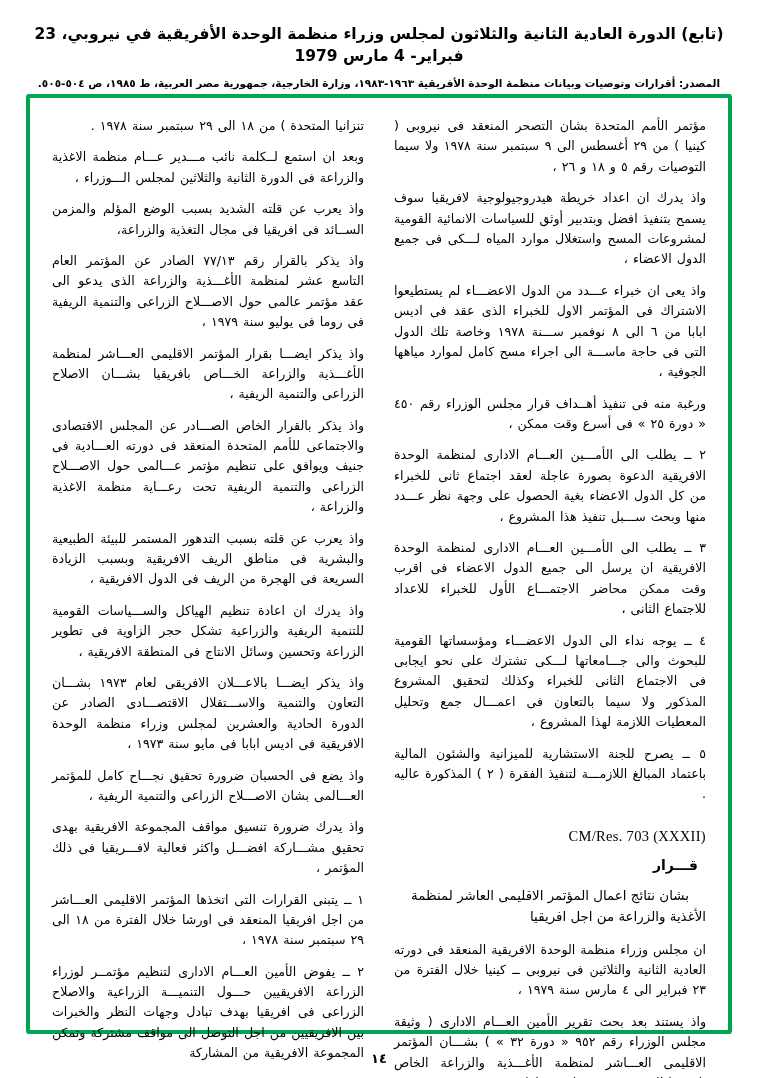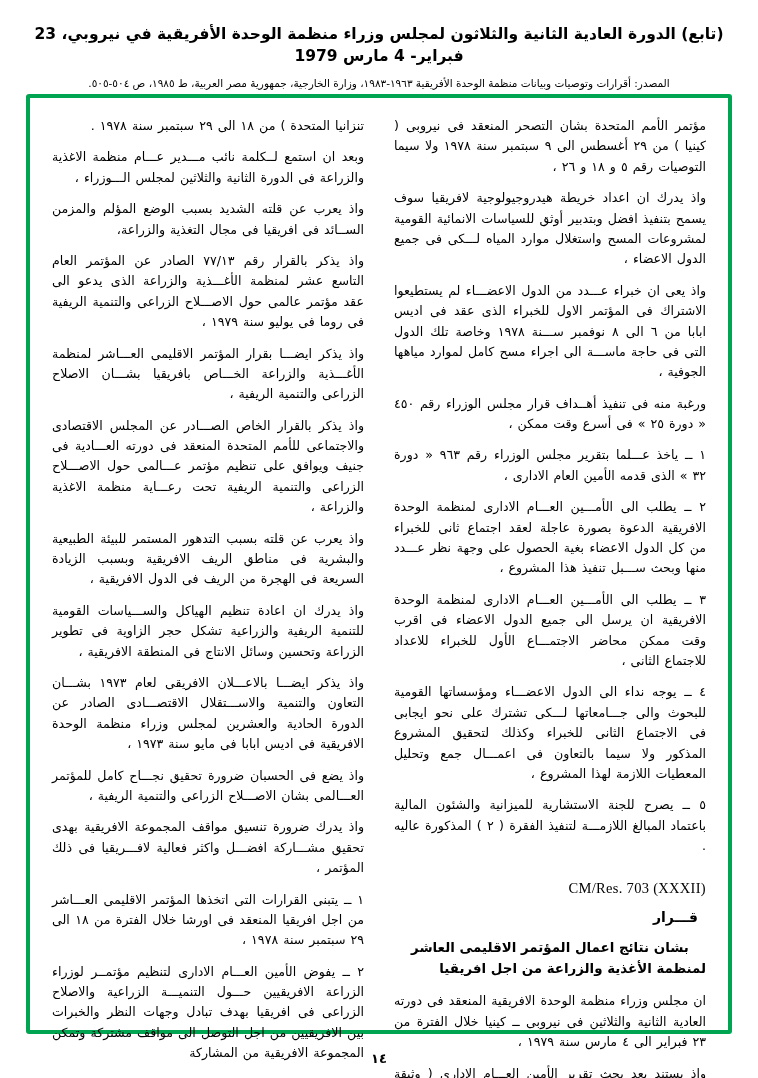--- a/index.html
+++ b/index.html
@@ -31,21 +31,21 @@
   .header-title {
     font-size: 15.5px;
     font-weight: bold;
     letter-spacing: 0px;
     line-height: 1.4;
     padding: 0 26px;
   }
   .header-source {
     margin-top: 9px;
     font-size: 10.5px;
-    font-weight: normal;
+    font-weight: bold;
     line-height: 1.4;
     padding: 0 36px;
   }
   
   .frame {
     position: absolute;
     left: 26px;
     top: 94px;
     width: 706px;
     height: 940px;
@@ -94,21 +94,21 @@
   }
   .res-kind {
     text-align: center;
     font-weight: bold;
     font-size: 14px;
     letter-spacing: 3px;
     margin: 6px 8px 12px 0;
   }
   .res-title {
     text-align: center;
-    font-weight: bold;
+    font-weight: normal;
     font-size: 13.4px;
     line-height: 1.6;
     margin: 0 0 12px 0;
   }
   
   .footer {
     position: absolute;
     bottom: 12px;
     left: 0;
     right: 0;
@@ -130,21 +130,20 @@
 
   <div class="frame">
     <div class="frame-inner">
       <div class="columns">
 
         <div class="col">
           <p class="para first">مؤتمر الأمم المتحدة بشان التصحر المنعقد فى نيروبى ( كينيا ) من ٢٩ أغسطس الى ٩ سبتمبر سنة ١٩٧٨ ولا سيما التوصيات رقم ٥ و ١٨ و ٢٦ ،</p>
           <p class="para">واذ يدرك ان اعداد خريطة هيدروجيولوجية لافريقيا سوف يسمح بتنفيذ افضل وبتدبير أوثق للسياسات الانمائية القومية لمشروعات المسح واستغلال موارد المياه لـــكى فى جميع الدول الاعضاء ،</p>
           <p class="para">واذ يعى ان خبراء عـــدد من الدول الاعضـــاء لم يستطيعوا الاشتراك فى المؤتمر الاول للخبراء الذى عقد فى اديس ابابا من ٦ الى ٨ نوفمبر ســـنة ١٩٧٨ وخاصة تلك الدول التى فى حاجة ماســـة الى اجراء مسح كامل لموارد مياهها الجوفية ،</p>
           <p class="para">ورغبة منه فى تنفيذ أهــداف قرار مجلس الوزراء رقم ٤٥٠ « دورة ٢٥ » فى أسرع وقت ممكن ،</p>
-          <p class="para">١ ــ ياخذ عـــلما بتقرير مجلس الوزراء رقم ٩٦٣ « دورة ٣٢ » الذى قدمه الأمين العام الادارى ،</p>
           <p class="para">٢ ــ يطلب الى الأمـــين العـــام الادارى لمنظمة الوحدة الافريقية الدعوة بصورة عاجلة لعقد اجتماع ثانى للخبراء من كل الدول الاعضاء بغية الحصول على وجهة نظر عـــدد منها وبحث ســـبل تنفيذ هذا المشروع ،</p>
           <p class="para">٣ ــ يطلب الى الأمـــين العـــام الادارى لمنظمة الوحدة الافريقية ان يرسل الى جميع الدول الاعضاء فى اقرب وقت ممكن محاضر الاجتمـــاع الأول للخبراء للاعداد للاجتماع الثانى ،</p>
           <p class="para">٤ ــ يوجه نداء الى الدول الاعضـــاء ومؤسساتها القومية للبحوث والى جـــامعاتها لـــكى تشترك على نحو ايجابى فى الاجتماع الثانى للخبراء وكذلك لتحقيق المشروع المذكور ولا سيما بالتعاون فى اعمـــال جمع وتحليل المعطيات اللازمة لهذا المشروع ،</p>
           <p class="para">٥ ــ يصرح للجنة الاستشارية للميزانية والشئون المالية باعتماد المبالغ اللازمـــة لتنفيذ الفقرة ( ٢ ) المذكورة عاليه .</p>
 
           <div class="res-id">CM/Res. 703 (XXXII)</div>
           <div class="res-kind">قـــرار</div>
           <div class="res-title">بشان نتائج اعمال المؤتمر الاقليمى العاشر لمنظمة الأغذية والزراعة من اجل افريقيا</div>
 
           <p class="para">ان مجلس وزراء منظمة الوحدة الافريقية المنعقد فى دورته العادية الثانية والثلاثين فى نيروبى ــ كينيا خلال الفترة من ٢٣ فبراير الى ٤ مارس سنة ١٩٧٩ ،</p>

